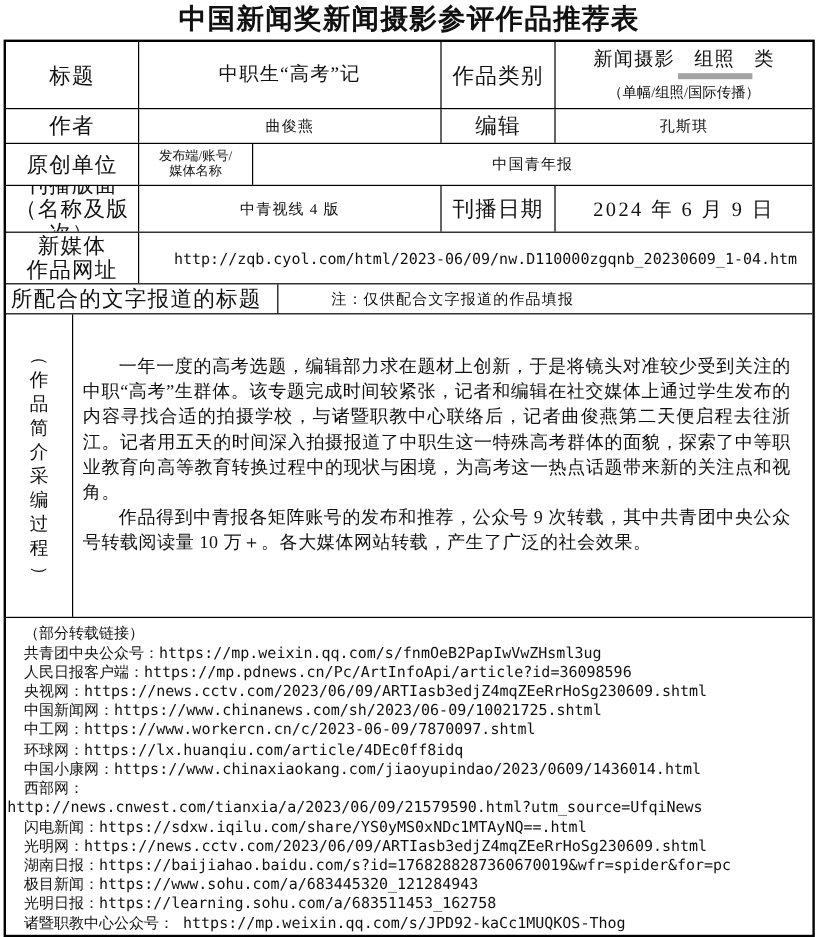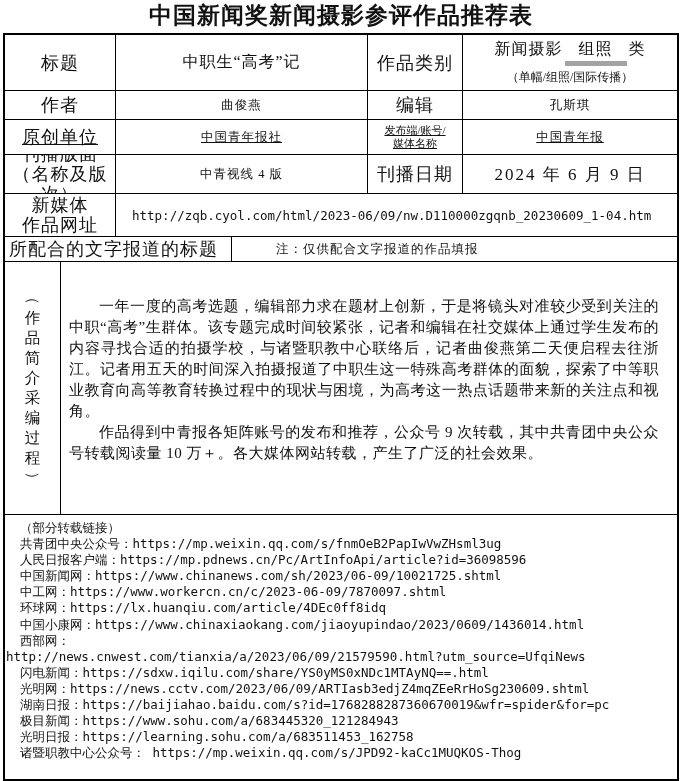--- a/index.html
+++ b/index.html
@@ -39,21 +39,21 @@
   .w2{width:252px;flex:none;}
   .w3{width:95px;flex:none;}
   .w4{flex:1;}
   .wlabel-big{width:226px;flex:none;}
   .wnarrow{width:55px;flex:none;}
   .wrest{flex:1;}
 
   
   .r1{height:55px;}
   .r2{height:28px;}
-  .r3{height:34px;text-decoration:underline;}
+  .r3{height:34px;}
   .r4{height:38px;}
   .r5{height:42px;}
   .r6{height:24px;}
   .r7{height:252px;}
   .r8{height:264px;}
 
   .label{font-size:18px;letter-spacing:1px;}
   .label-2line{font-size:18px;line-height:20px;text-align:center;letter-spacing:1px;}
   .label-small{font-size:11px;line-height:13px;text-align:center;letter-spacing:0;}
 
@@ -63,21 +63,21 @@
 
   .cat-line1{font-size:16px;letter-spacing:1px;}
   .cat-line1 .underlined{
     display:inline-block;
     border-bottom:5px solid #a3a3a3;
     padding:0 14px 1px 14px;
     margin:0 2px;
   }
   .cat-hint{font-size:12px;margin-top:3px;letter-spacing:0;}
 
-  .url-cell{align-items:flex-start;padding-left:16px;}
+  .url-cell{align-items:flex-start;padding-left:29px;}
   .mono{font-family:"DejaVu Sans Mono","Liberation Mono",monospace;}
   .url-text{font-size:12.5px;}
 
   .note-cell{align-items:flex-start;justify-content:center;padding-left:44px;}
   .note-text{font-size:12.5px;letter-spacing:1px;}
   .big-label-cell{align-items:flex-start;padding-left:4px;}
 
   
   .vlabel-cell{justify-content:center;align-items:center;}
   .vcols{display:flex;flex-direction:column;column-gap:3px;}
@@ -148,21 +148,20 @@
 
     <div class="row r2">
       <div class="cell w1 label">作者</div>
       <div class="cell w2 value-sm">曲俊燕</div>
       <div class="cell w3 label">编辑</div>
       <div class="cell w4 value-sm">孔斯琪</div>
     </div>
 
     <div class="row r3">
       <div class="cell w1 label">原创单位</div>
-      <div class="cell w2 value-sm">中国青年报社</div>
       <div class="cell w3">
         <div class="label-small">发布端/账号/</div>
         <div class="label-small">媒体名称</div>
       </div>
       <div class="cell w4 value-sm">中国青年报</div>
     </div>
 
     <div class="row r4">
       <div class="cell w1">
         <div class="label-2line">刊播版面</div>
@@ -203,20 +202,21 @@
         <p>一年一度的高考选题，编辑部力求在题材上创新，于是将镜头对准较少受到关注的中职“高考”生群体。该专题完成时间较紧张，记者和编辑在社交媒体上通过学生发布的内容寻找合适的拍摄学校，与诸暨职教中心联络后，记者曲俊燕第二天便启程去往浙江。记者用五天的时间深入拍摄报道了中职生这一特殊高考群体的面貌，探索了中等职业教育向高等教育转换过程中的现状与困境，为高考这一热点话题带来新的关注点和视角。</p>
         <p>作品得到中青报各矩阵账号的发布和推荐，公众号 9 次转载，其中共青团中央公众号转载阅读量 10 万＋。各大媒体网站转载，产生了广泛的社会效果。</p>
       </div>
     </div>
 
     <div class="row r8">
       <div class="cell wrest links-cell mono">
         <div class="link-line">（部分转载链接）</div>
         <div class="link-line">共青团中央公众号：https://mp.weixin.qq.com/s/fnmOeB2PapIwVwZHsml3ug</div>
         <div class="link-line">人民日报客户端：https://mp.pdnews.cn/Pc/ArtInfoApi/article?id=36098596</div>
+        <div class="link-line">央视网：https://news.cctv.com/2023/06/09/ARTIasb3edjZ4mqZEeRrHoSg230609.shtml</div>
         <div class="link-line">中国新闻网：https://www.chinanews.com/sh/2023/06-09/10021725.shtml</div>
         <div class="link-line">中工网：https://www.workercn.cn/c/2023-06-09/7870097.shtml</div>
         <div class="link-line">环球网：https://lx.huanqiu.com/article/4DEc0ff8idq</div>
         <div class="link-line">中国小康网：https://www.chinaxiaokang.com/jiaoyupindao/2023/0609/1436014.html</div>
         <div class="link-line">西部网：</div>
         <div class="link-line flush">http://news.cnwest.com/tianxia/a/2023/06/09/21579590.html?utm_source=UfqiNews</div>
         <div class="link-line">闪电新闻：https://sdxw.iqilu.com/share/YS0yMS0xNDc1MTAyNQ==.html</div>
         <div class="link-line">光明网：https://news.cctv.com/2023/06/09/ARTIasb3edjZ4mqZEeRrHoSg230609.shtml</div>
         <div class="link-line">湖南日报：https://baijiahao.baidu.com/s?id=1768288287360670019&amp;wfr=spider&amp;for=pc</div>
         <div class="link-line">极目新闻：https://www.sohu.com/a/683445320_121284943</div>

